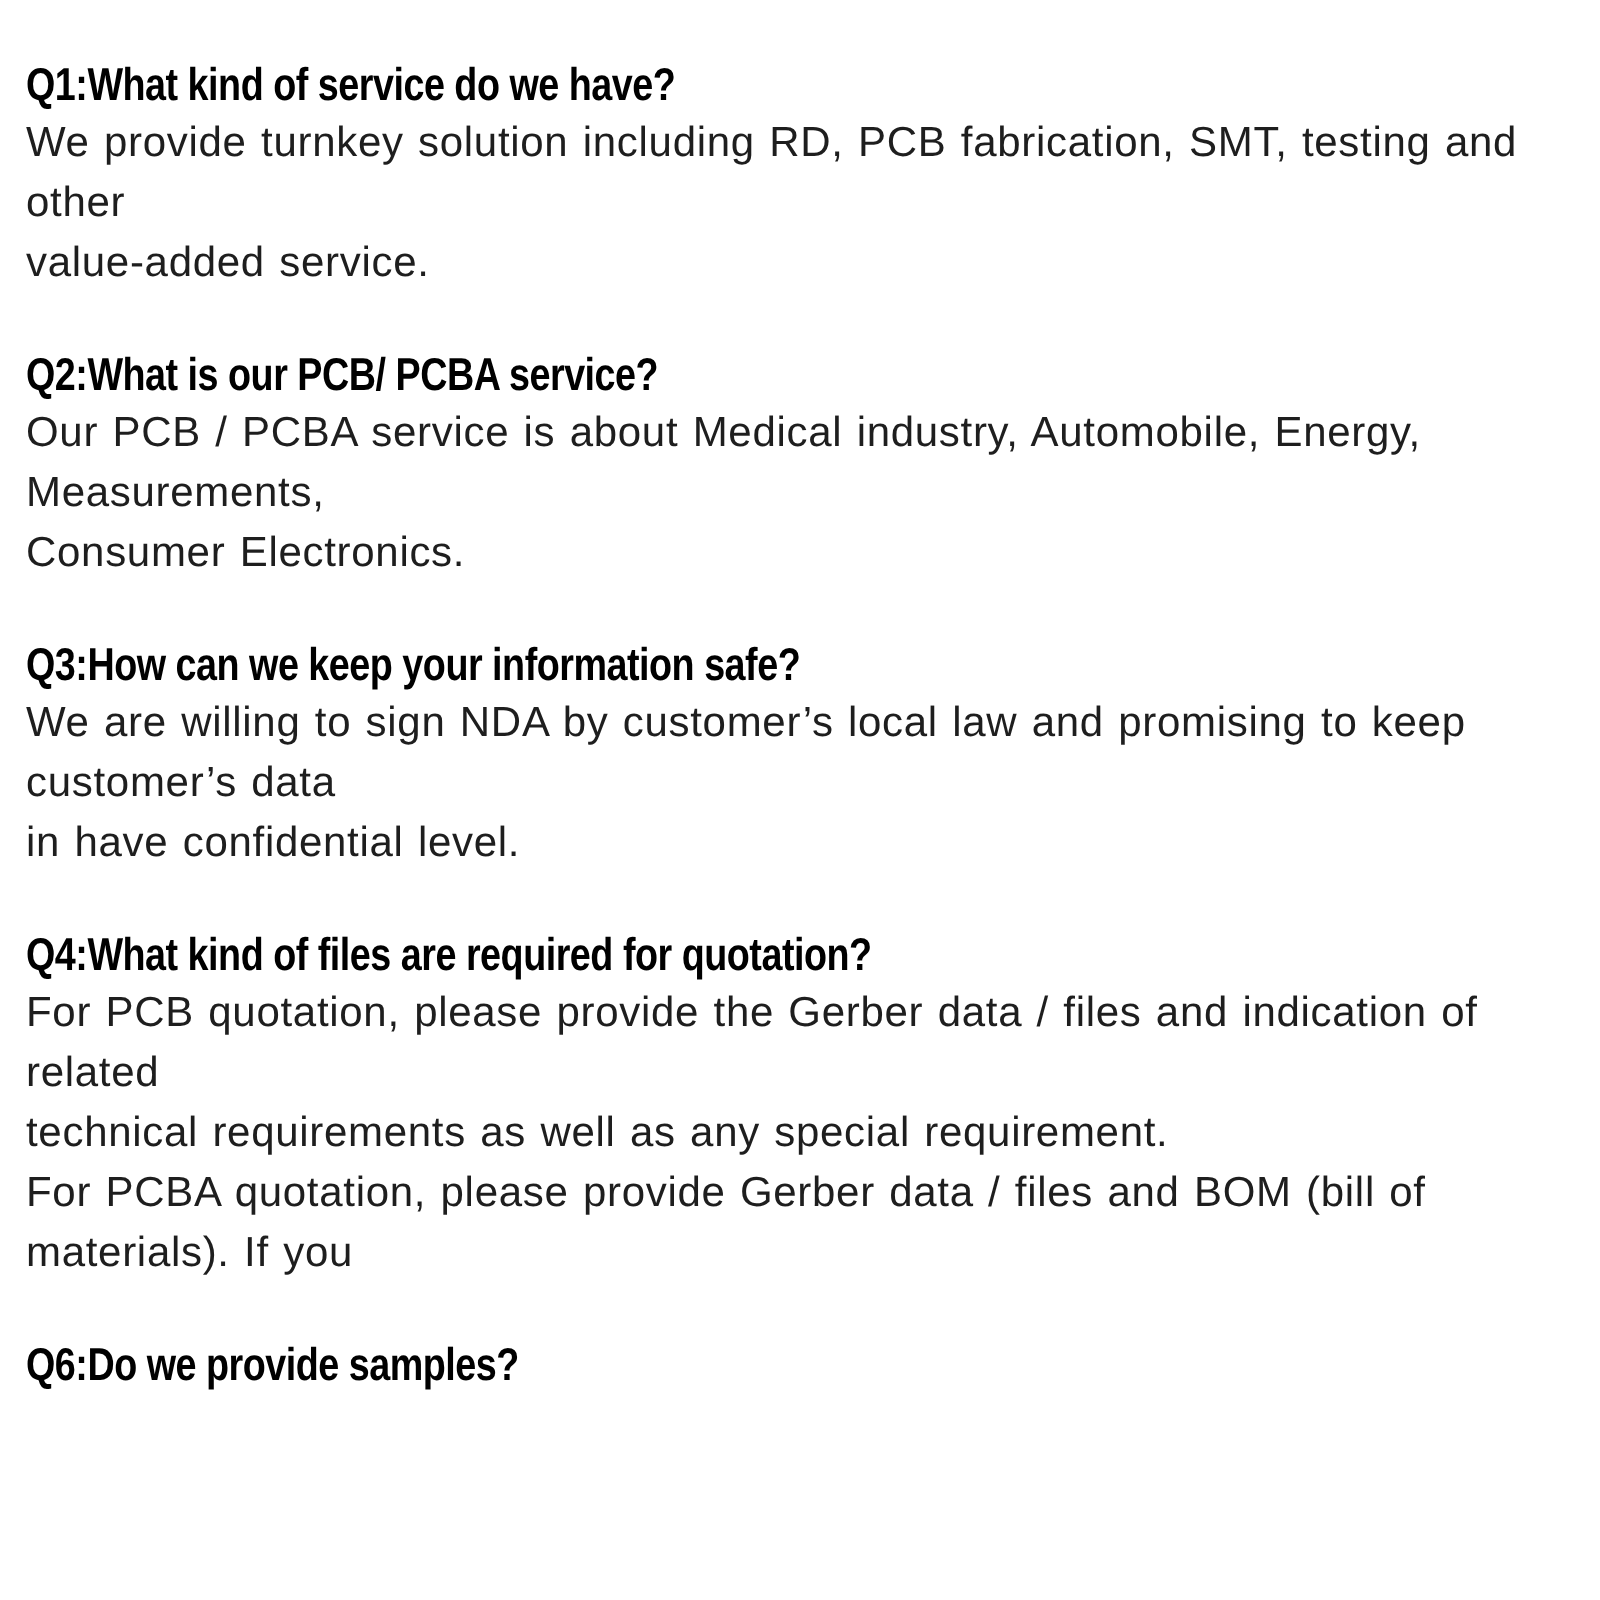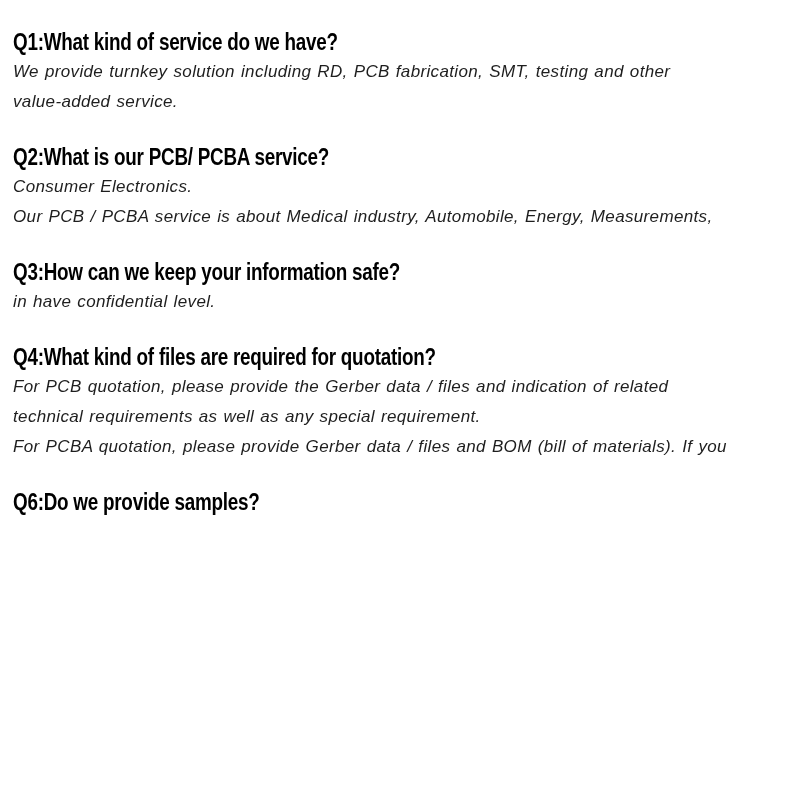--- a/index.html
+++ b/index.html
@@ -30,53 +30,53 @@
     font-size: 23px;
     line-height: 30px;
     color: var(--heading-color, #000000);
     letter-spacing: -0.3px;
     white-space: nowrap;
     transform: scaleX(0.82);
     transform-origin: 0 50%;
   }
   .answer-line {
     font-family: "Liberation Sans", sans-serif;
-    font-size: 17px;
+    font-size: 21px;
     line-height: 30px;
     color: var(--body-color, #1e1e1e);
     letter-spacing: 0.35px;
     word-spacing: 1px;
     white-space: pre-wrap;
-    font-style: italic;
   }
 </style>
 </head>
 <body>
 
 <main class="page">
   <div>
   <section class="faq-item">
     <h2 class="question" style="margin:0;">Q1:What kind of service do we have?</h2>
     <div class="answer">
           <div class="answer-line">We provide turnkey solution including RD, PCB fabrication, SMT, testing and other</div>
           <div class="answer-line">value-added service.</div>
         </div>
   </section>
 
   <section class="faq-item">
     <h2 class="question" style="margin:0;">Q2:What is our PCB/ PCBA service?</h2>
     <div class="answer">
+          <div class="answer-line">Our PCB / PCBA service is about Medical industry, Automobile, Energy, Measurements,</div>
           <div class="answer-line">Consumer Electronics.</div>
-          <div class="answer-line">Our PCB / PCBA service is about Medical industry, Automobile, Energy, Measurements,</div>
         </div>
   </section>
 
   <section class="faq-item">
     <h2 class="question" style="margin:0;">Q3:How can we keep your information safe?</h2>
     <div class="answer">
+          <div class="answer-line">We are willing to sign NDA by customer’s local law and promising to keep customer’s data</div>
           <div class="answer-line">in have confidential level.</div>
         </div>
   </section>
 
   <section class="faq-item">
     <h2 class="question" style="margin:0;">Q4:What kind of files are required for quotation?</h2>
     <div class="answer">
           <div class="answer-line">For PCB quotation, please provide the Gerber data / files and indication of related</div>
           <div class="answer-line">technical requirements as well as any special requirement.</div>
           <div class="answer-line">For PCBA quotation, please provide Gerber data / files and BOM (bill of materials). If you</div>

